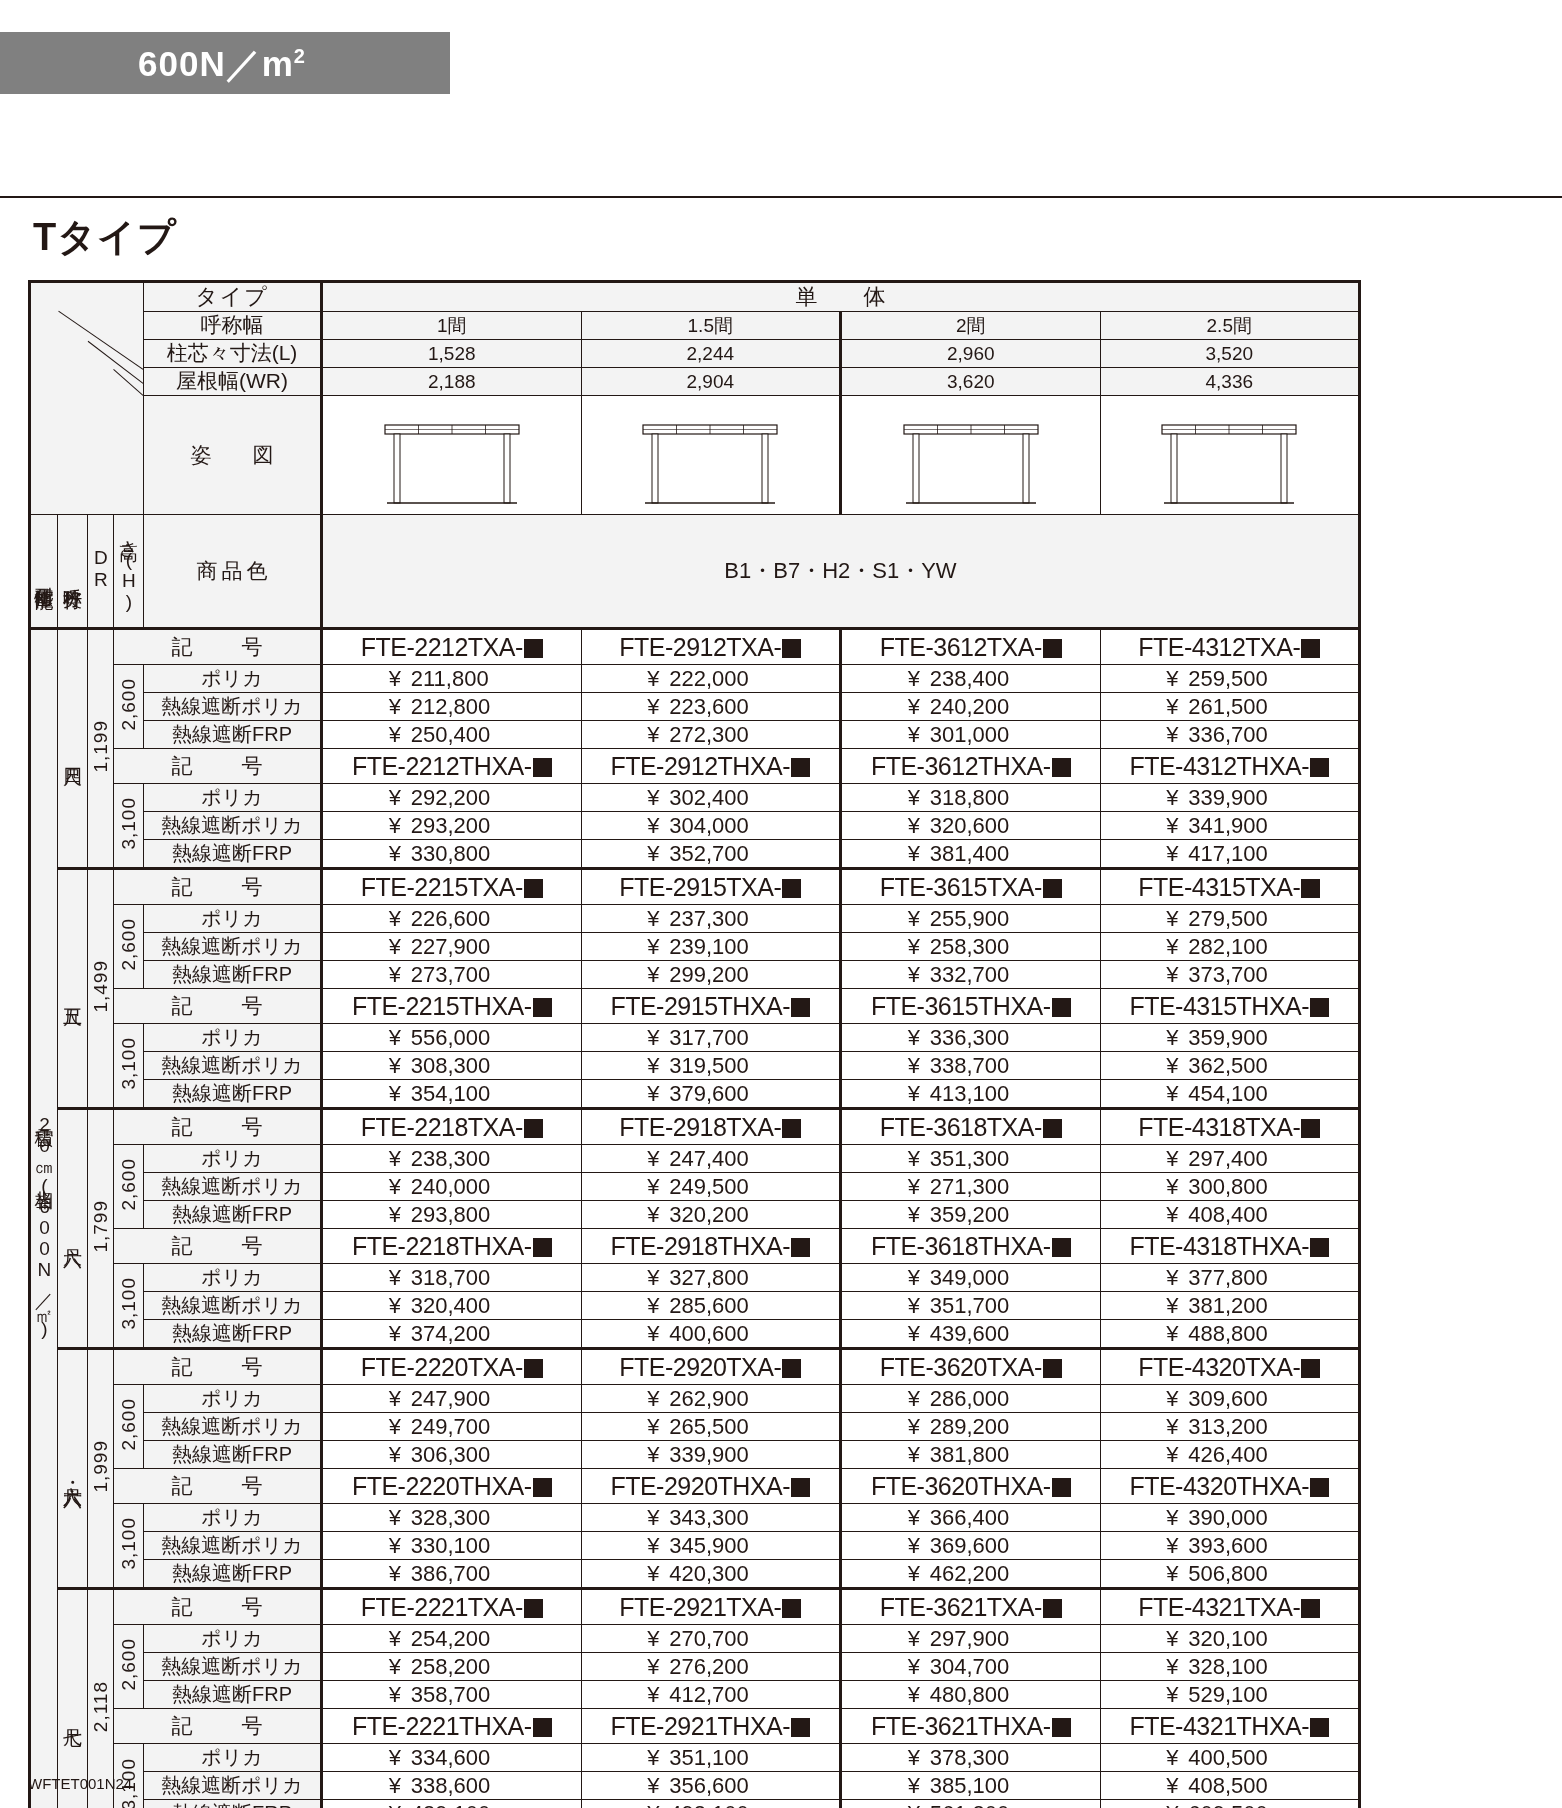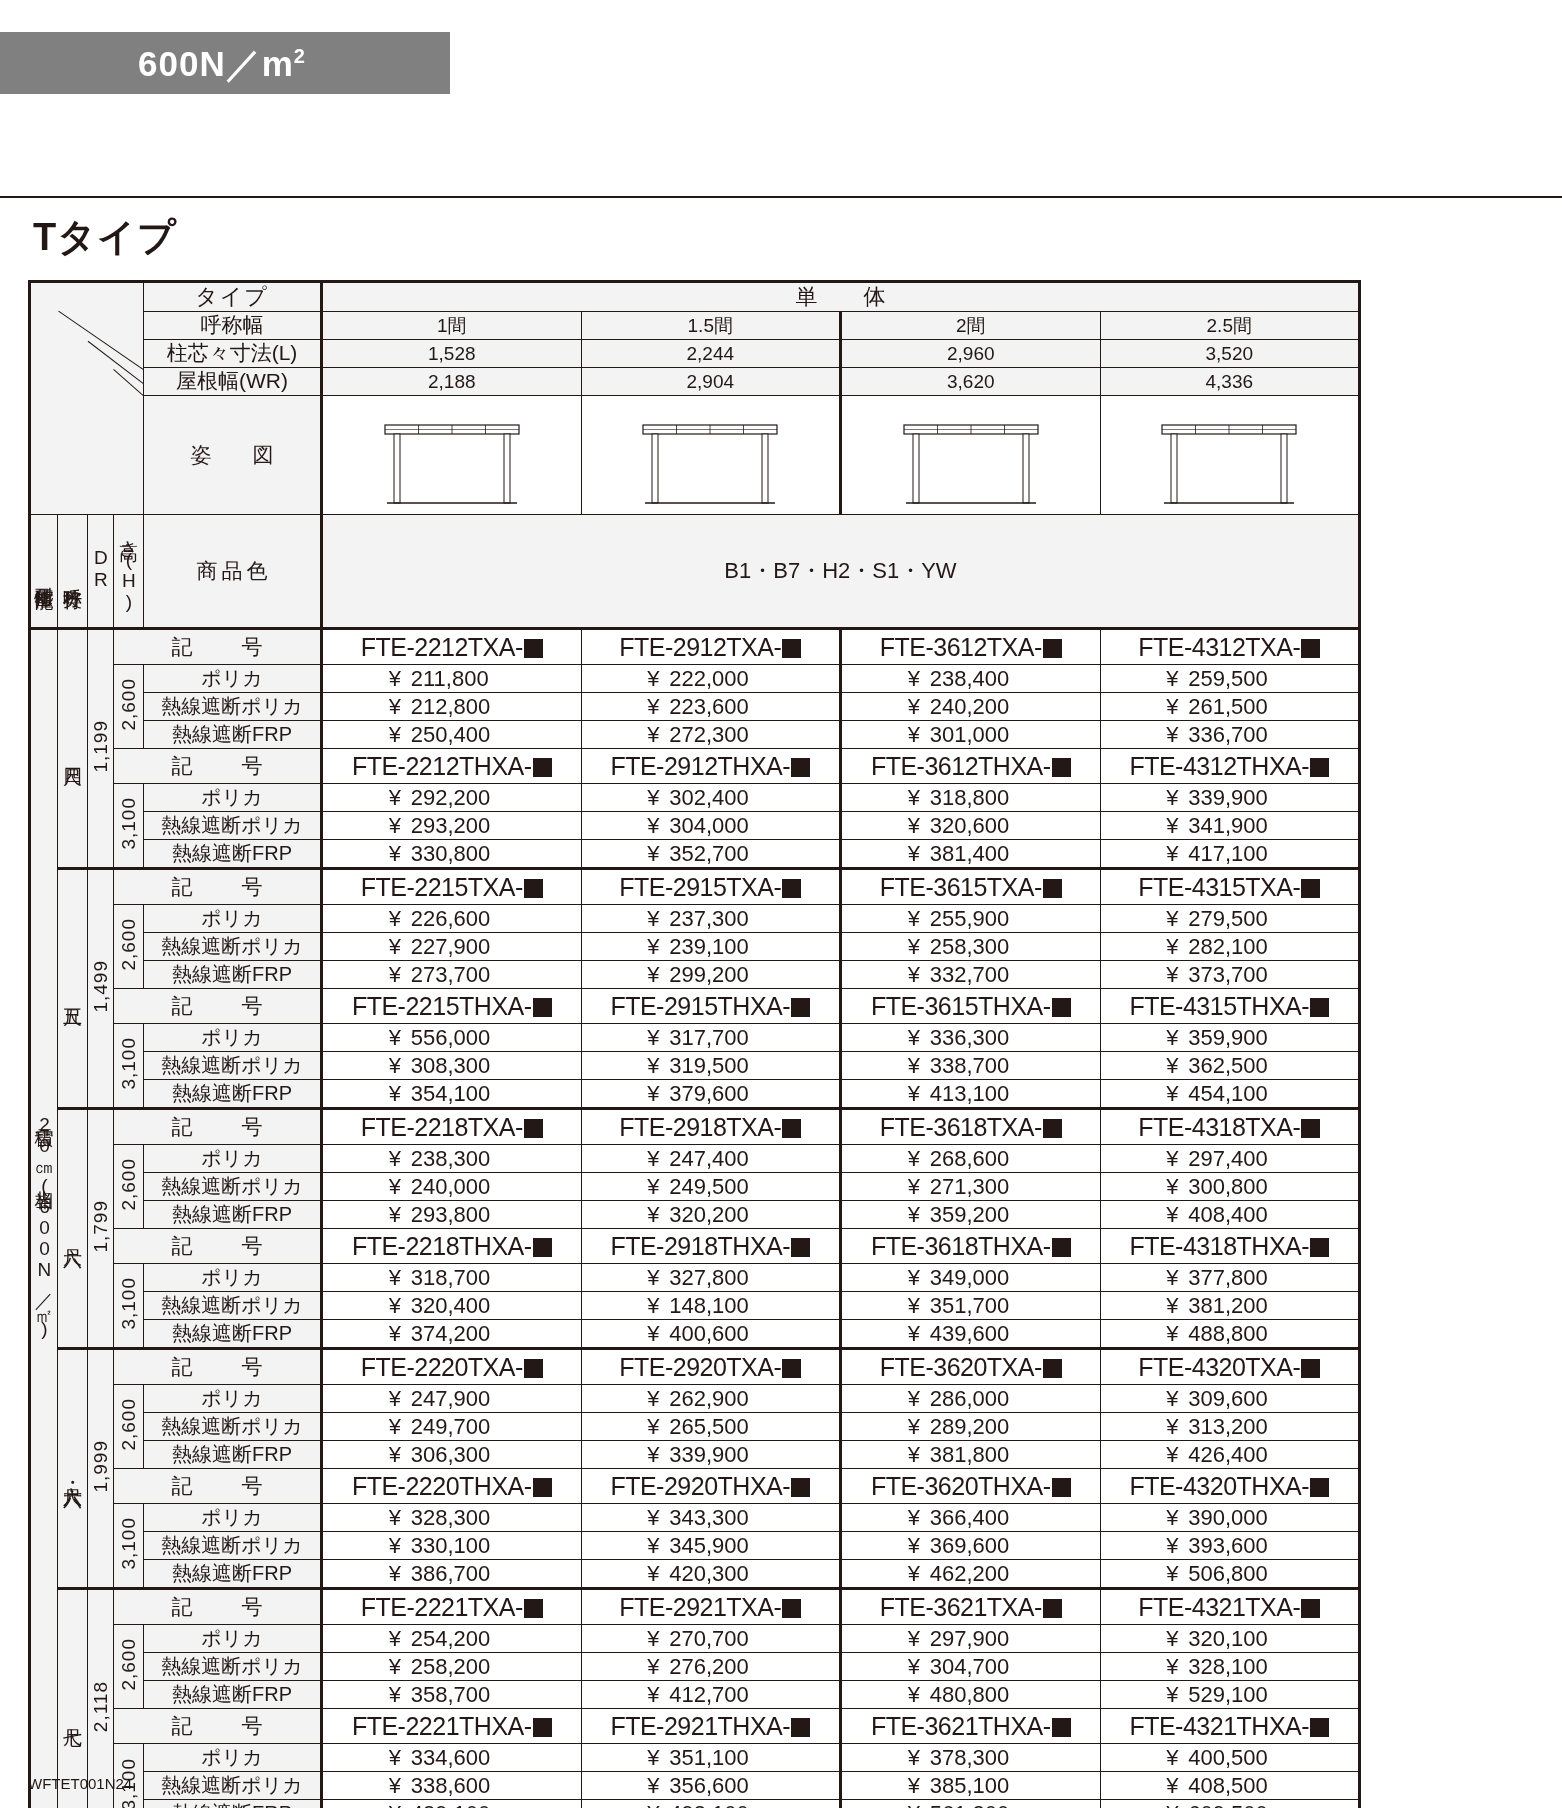--- a/index.html
+++ b/index.html
@@ -397,21 +397,21 @@
             <td class="code bt-thick bl-thick"><span>FTE-2218TXA-</span><span class="swatch"></span></td>
             <td class="code bt-thick"><span>FTE-2918TXA-</span><span class="swatch"></span></td>
             <td class="code bt-thick bl-thick"><span>FTE-3618TXA-</span><span class="swatch"></span></td>
             <td class="code bt-thick br-thick"><span>FTE-4318TXA-</span><span class="swatch"></span></td>
           </tr>
           <tr>
             <td class="shade" rowspan="3"><span class="vert-num">2,600</span></td>
             <td class="shade mat bb-dash" style="height:27px">ポリカ</td>
             <td class="price-cell bb-dash bl-thick"><span class="yen">¥</span><span class="num">238,300</span></td>
             <td class="price-cell bb-dash"><span class="yen">¥</span><span class="num">247,400</span></td>
-            <td class="price-cell bb-dash bl-thick"><span class="yen">¥</span><span class="num">268,600</span></td>
+            <td class="price-cell bb-dash bl-thick"><span class="yen">¥</span><span class="num">351,300</span></td>
             <td class="price-cell bb-dash br-thick"><span class="yen">¥</span><span class="num">297,400</span></td>
           </tr>
           <tr>
             <td class="shade mat bb-dash" style="height:27px">熱線遮断ポリカ</td>
             <td class="price-cell bb-dash bl-thick"><span class="yen">¥</span><span class="num">240,000</span></td>
             <td class="price-cell bb-dash"><span class="yen">¥</span><span class="num">249,500</span></td>
             <td class="price-cell bb-dash bl-thick"><span class="yen">¥</span><span class="num">271,300</span></td>
             <td class="price-cell bb-dash br-thick"><span class="yen">¥</span><span class="num">300,800</span></td>
           </tr>
           <tr>
@@ -432,21 +432,21 @@
             <td class="shade" rowspan="3"><span class="vert-num">3,100</span></td>
             <td class="shade mat bb-dash" style="height:27px">ポリカ</td>
             <td class="price-cell bb-dash bl-thick"><span class="yen">¥</span><span class="num">318,700</span></td>
             <td class="price-cell bb-dash"><span class="yen">¥</span><span class="num">327,800</span></td>
             <td class="price-cell bb-dash bl-thick"><span class="yen">¥</span><span class="num">349,000</span></td>
             <td class="price-cell bb-dash br-thick"><span class="yen">¥</span><span class="num">377,800</span></td>
           </tr>
           <tr>
             <td class="shade mat bb-dash" style="height:27px">熱線遮断ポリカ</td>
             <td class="price-cell bb-dash bl-thick"><span class="yen">¥</span><span class="num">320,400</span></td>
-            <td class="price-cell bb-dash"><span class="yen">¥</span><span class="num">148,100</span></td>
+            <td class="price-cell bb-dash"><span class="yen">¥</span><span class="num">285,600</span></td>
             <td class="price-cell bb-dash bl-thick"><span class="yen">¥</span><span class="num">351,700</span></td>
             <td class="price-cell bb-dash br-thick"><span class="yen">¥</span><span class="num">381,200</span></td>
           </tr>
           <tr>
             <td class="shade mat" style="height:27px">熱線遮断FRP</td>
             <td class="price-cell bl-thick"><span class="yen">¥</span><span class="num">374,200</span></td>
             <td class="price-cell"><span class="yen">¥</span><span class="num">400,600</span></td>
             <td class="price-cell bl-thick"><span class="yen">¥</span><span class="num">439,600</span></td>
             <td class="price-cell br-thick"><span class="yen">¥</span><span class="num">488,800</span></td>
           </tr>

